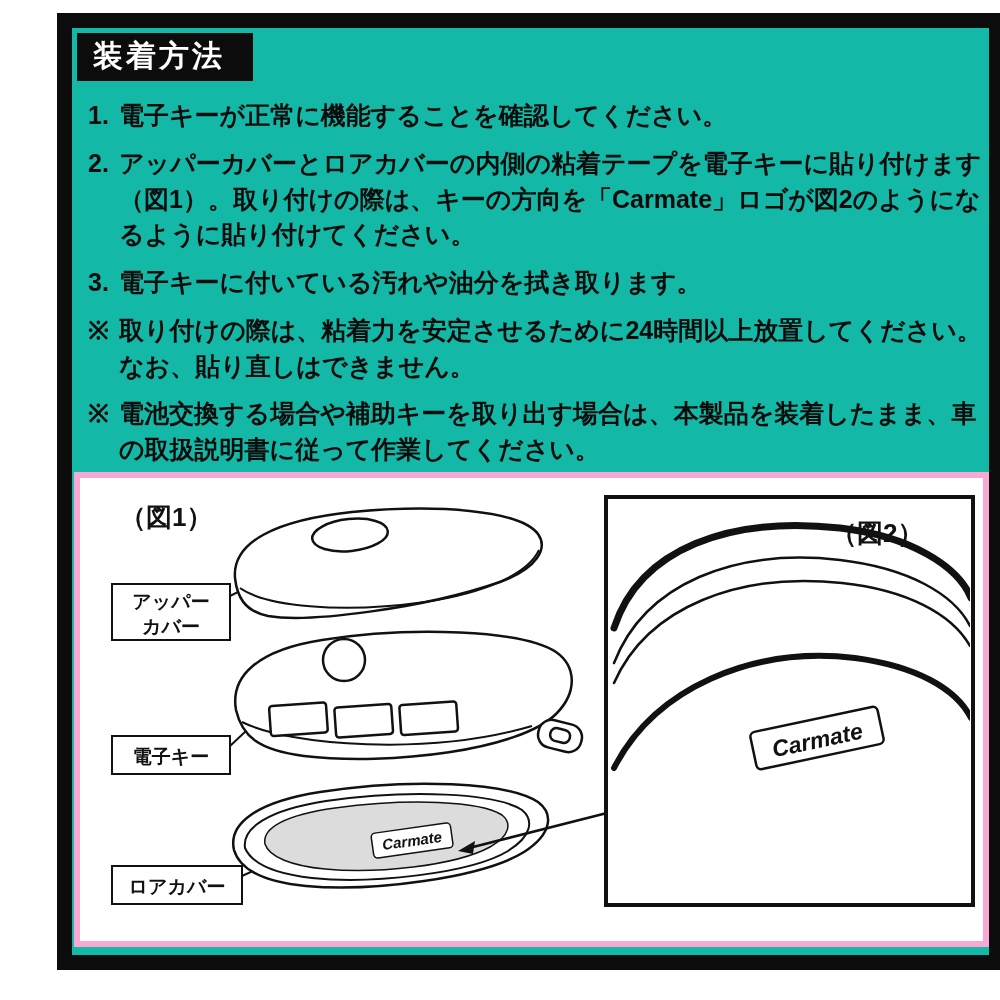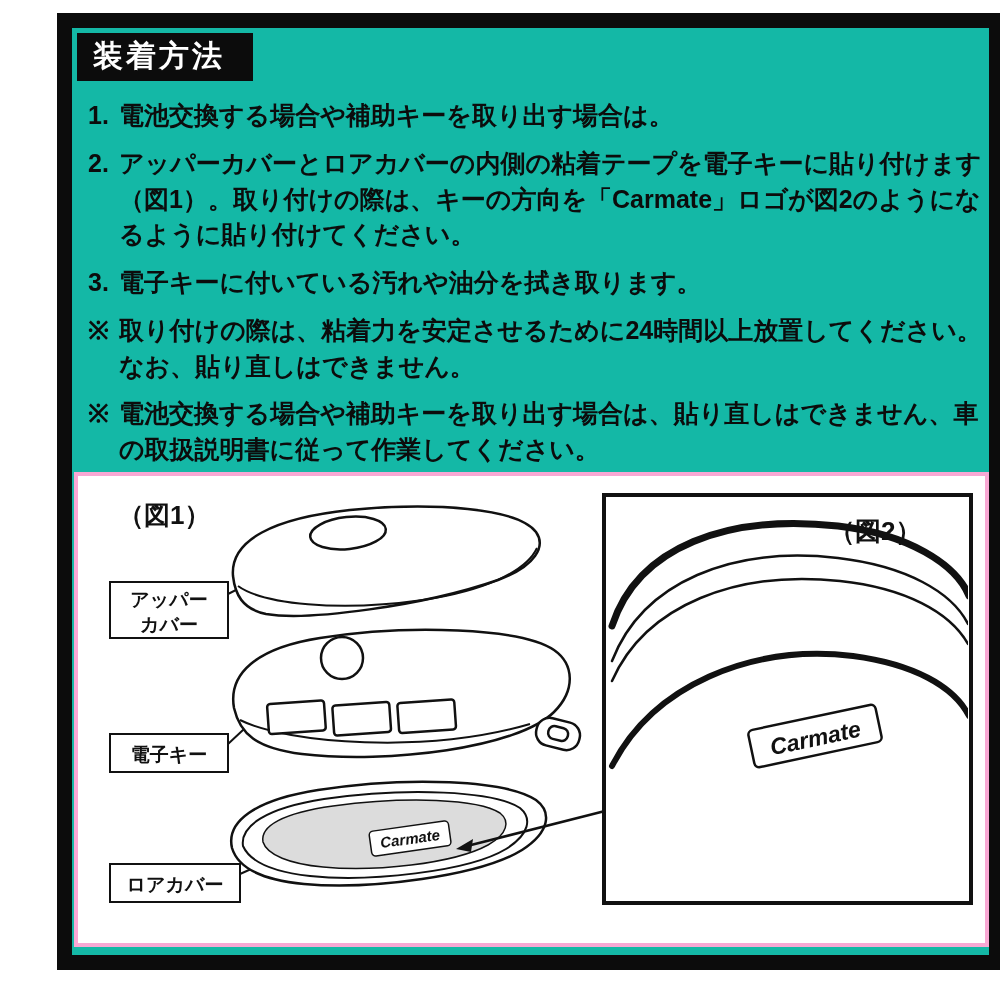--- a/index.html
+++ b/index.html
@@ -23,56 +23,56 @@
   .instructions {
     position: absolute; left: 16px; top: 70px; width: 895px;
     font-weight: bold; font-size: 25px; color: #0c0c0c;
   }
   .instr { display: flex; margin-bottom: 12px; line-height: 1.43; }
   .marker { flex: 0 0 31px; }
   .text { flex: 1; }
   .diagram {
     position: absolute; left: 2px; top: 444px;
     width: 915px; height: 475px;
-    border: 4px solid #f9a8d4; background: #ffffff;
+    border: 6px solid #f9a8d4; background: #ffffff;
   }
   svg { display: block; }
   .svgtext { font-family: "Liberation Sans", sans-serif; font-weight: bold; fill: #111111; }
   .logo-text { font-style: italic; }
 </style>
 </head>
 <body>
 
 <div class="canvas">
   <div class="frame">
 
     <div class="header-bar">
       <span>装着方法</span>
     </div>
 
     <div class="instructions">
       <div class="instr">
         <span class="marker">1.</span>
-        <span class="text">電池交換する場合や補助キーを取り出す場合は。</span>
+        <span class="text">電子キーが正常に機能することを確認してください。</span>
       </div>
       <div class="instr">
         <span class="marker">2.</span>
         <span class="text">アッパーカバーとロアカバーの内側の粘着テープを電子キーに貼り付けます（図1）。取り付けの際は、キーの方向を「Carmate」ロゴが図2のようになるように貼り付けてください。</span>
       </div>
       <div class="instr">
         <span class="marker">3.</span>
         <span class="text">電子キーに付いている汚れや油分を拭き取ります。</span>
       </div>
       <div class="instr">
         <span class="marker">※</span>
         <span class="text">取り付けの際は、粘着力を安定させるために24時間以上放置してください。なお、貼り直しはできません。</span>
       </div>
       <div class="instr">
         <span class="marker">※</span>
-        <span class="text">電池交換する場合や補助キーを取り出す場合は、貼り直しはできません、車の取扱説明書に従って作業してください。</span>
+        <span class="text">電池交換する場合や補助キーを取り出す場合は、本製品を装着したまま、車の取扱説明書に従って作業してください。</span>
       </div>
     </div>
 
     <div class="diagram">
       <svg width="911" height="471" viewBox="0 0 911 471">
         <defs>
           <clipPath id="fig2clip">
               <rect x="529" y="22" width="361" height="402"></rect>
             </clipPath>
         </defs>

